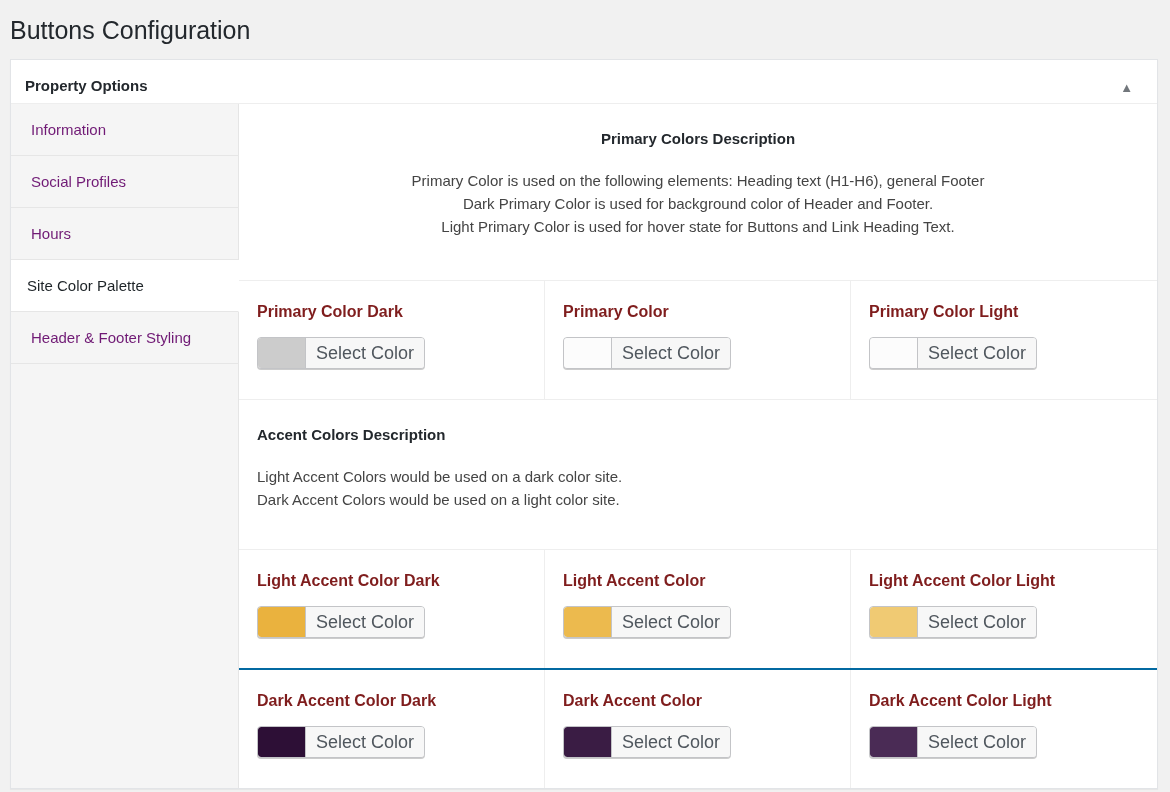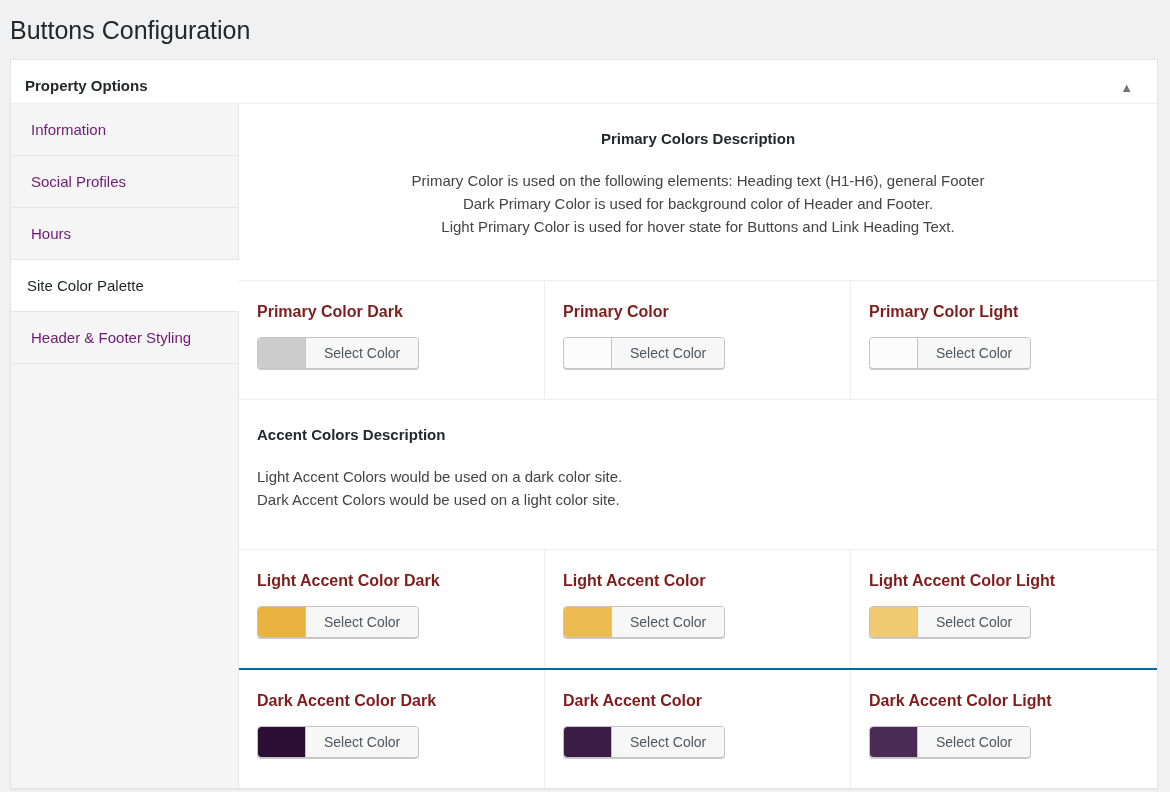--- a/index.html
+++ b/index.html
@@ -127,22 +127,22 @@
     font-family: inherit;
   }
   .swatch {
     width: 48px;
     border-right: 1px solid #c3c4c7;
     border-radius: 3px 0 0 3px;
   }
   .wp-color-btn-text {
     display: flex;
     align-items: center;
-    padding: 0 18px;
-    font-size: 14px;
+    padding: 0 10px;
+    font-size: 18px;
     color: #50575e;
     background: #f7f7f7;
   }
   .dark-row { flex: 1; border-top: 2px solid #0369a1; }
 </style>
 </head>
 <body>
 
 <h1 class="page-title">Buttons Configuration</h1>
 

